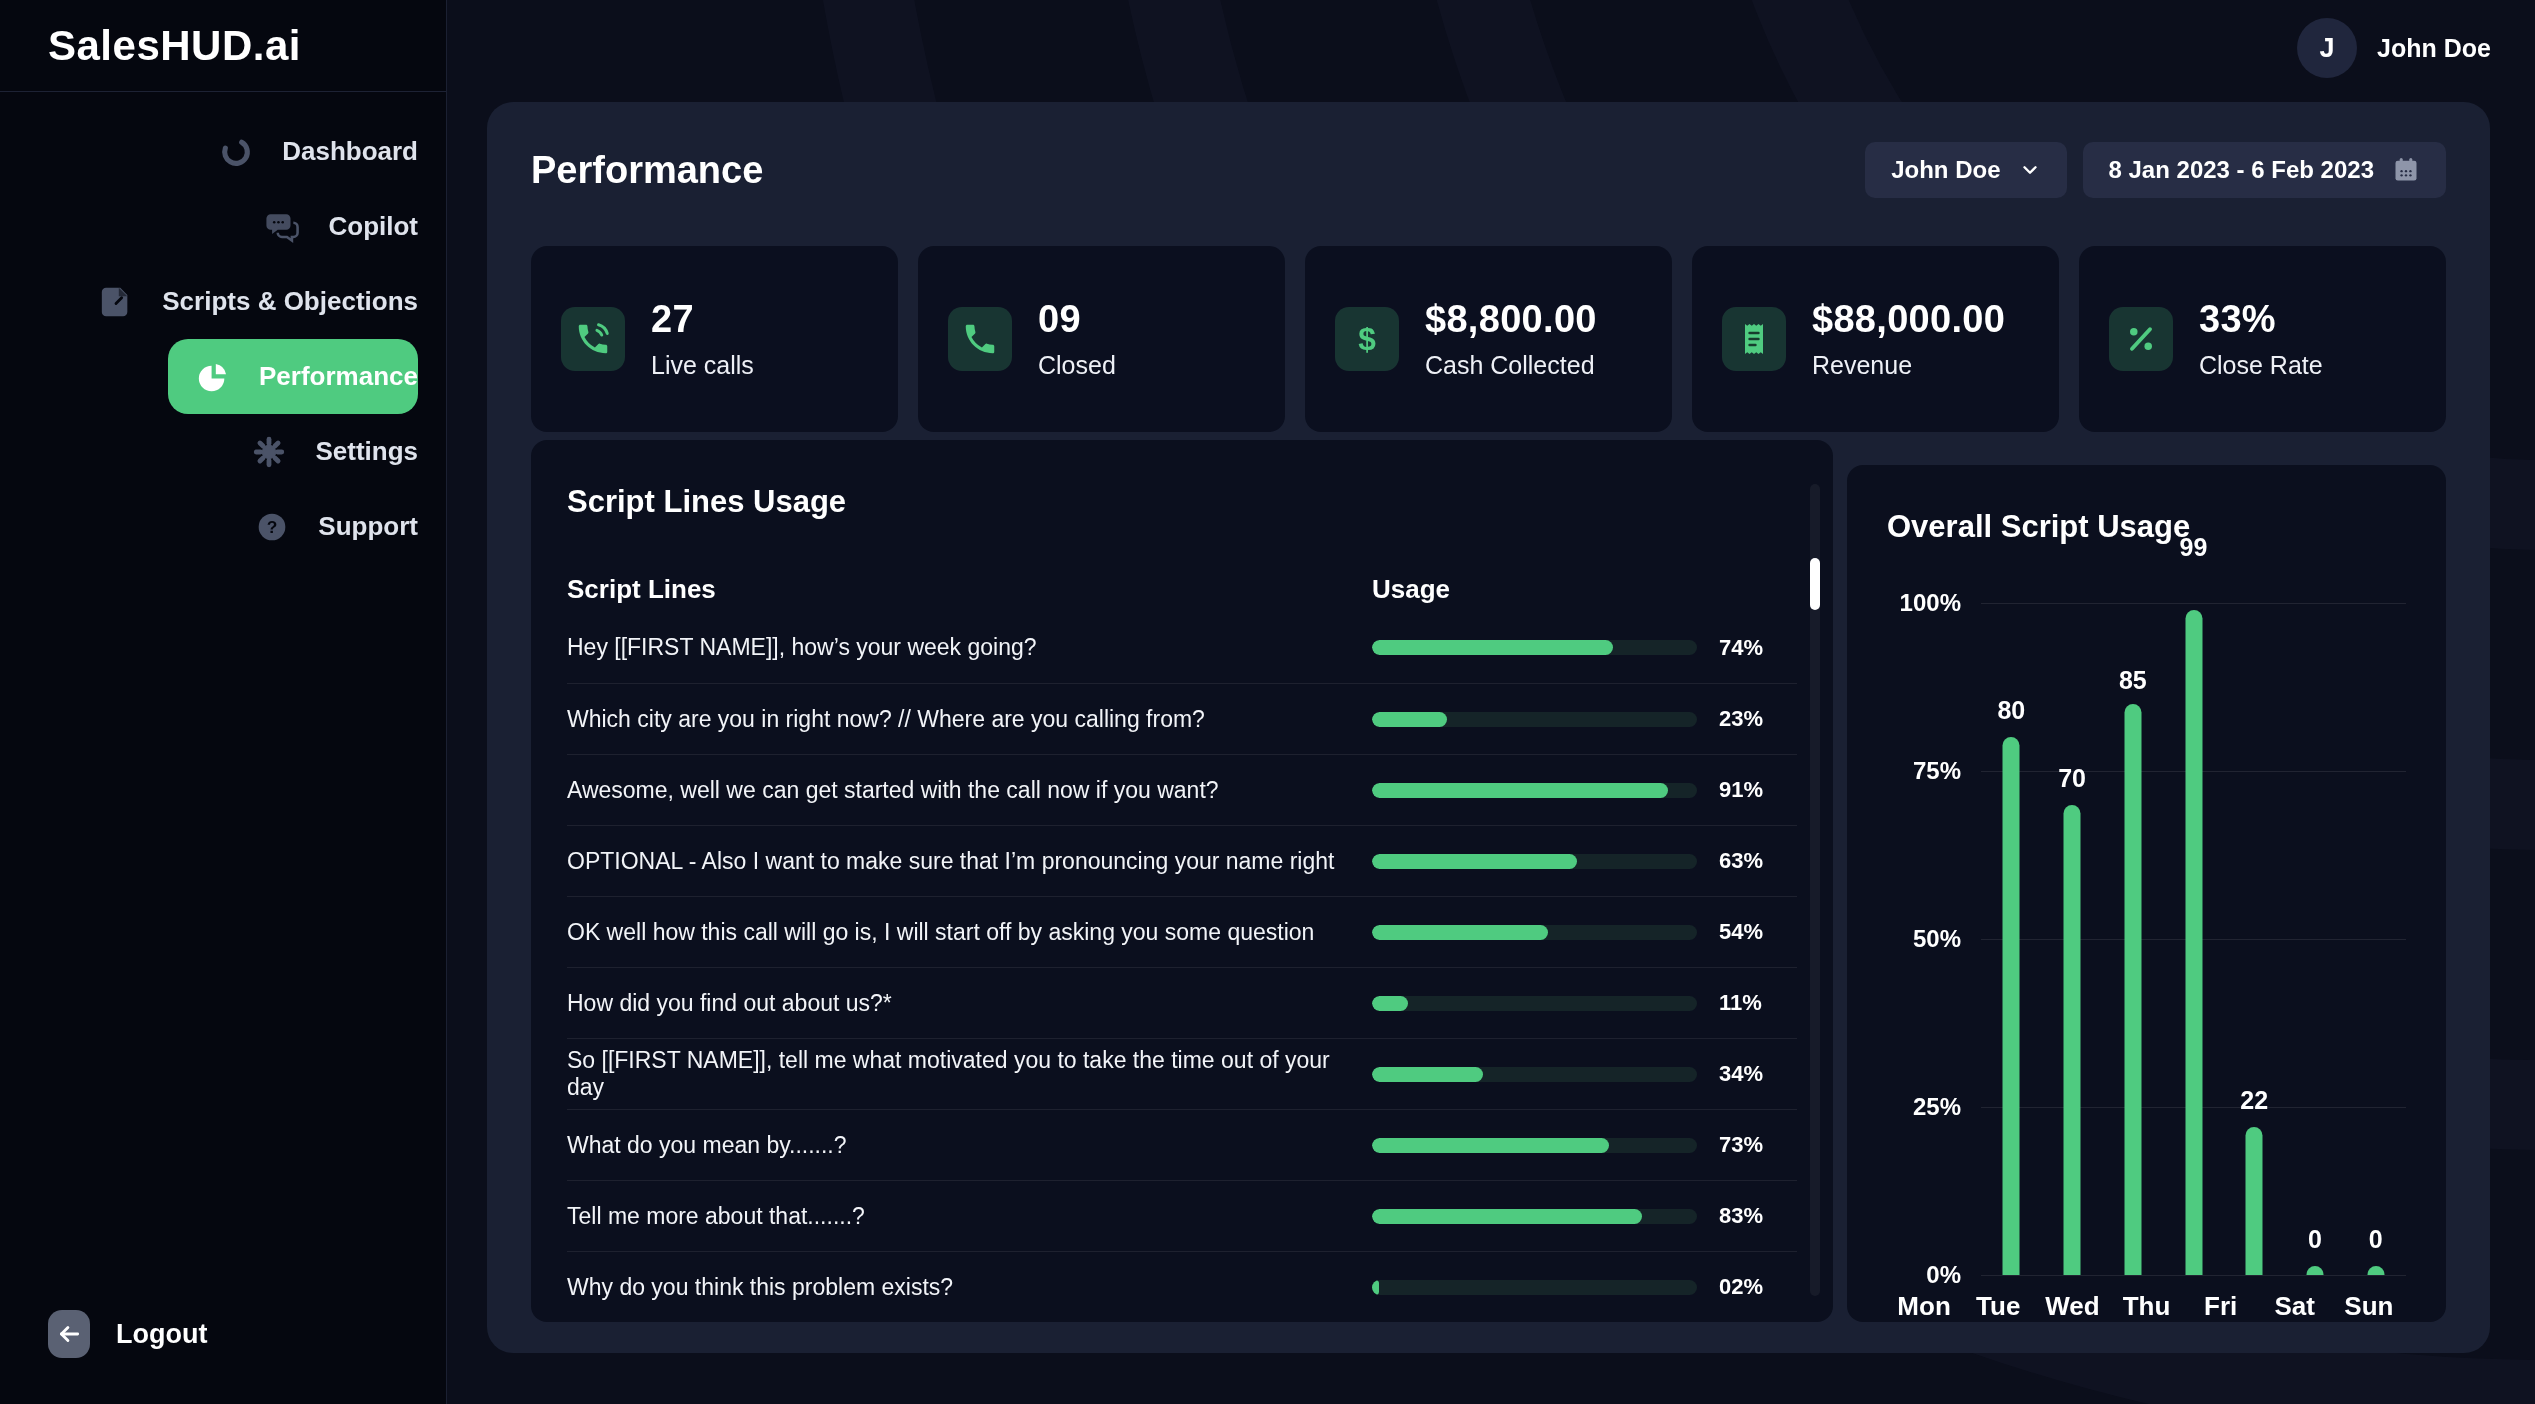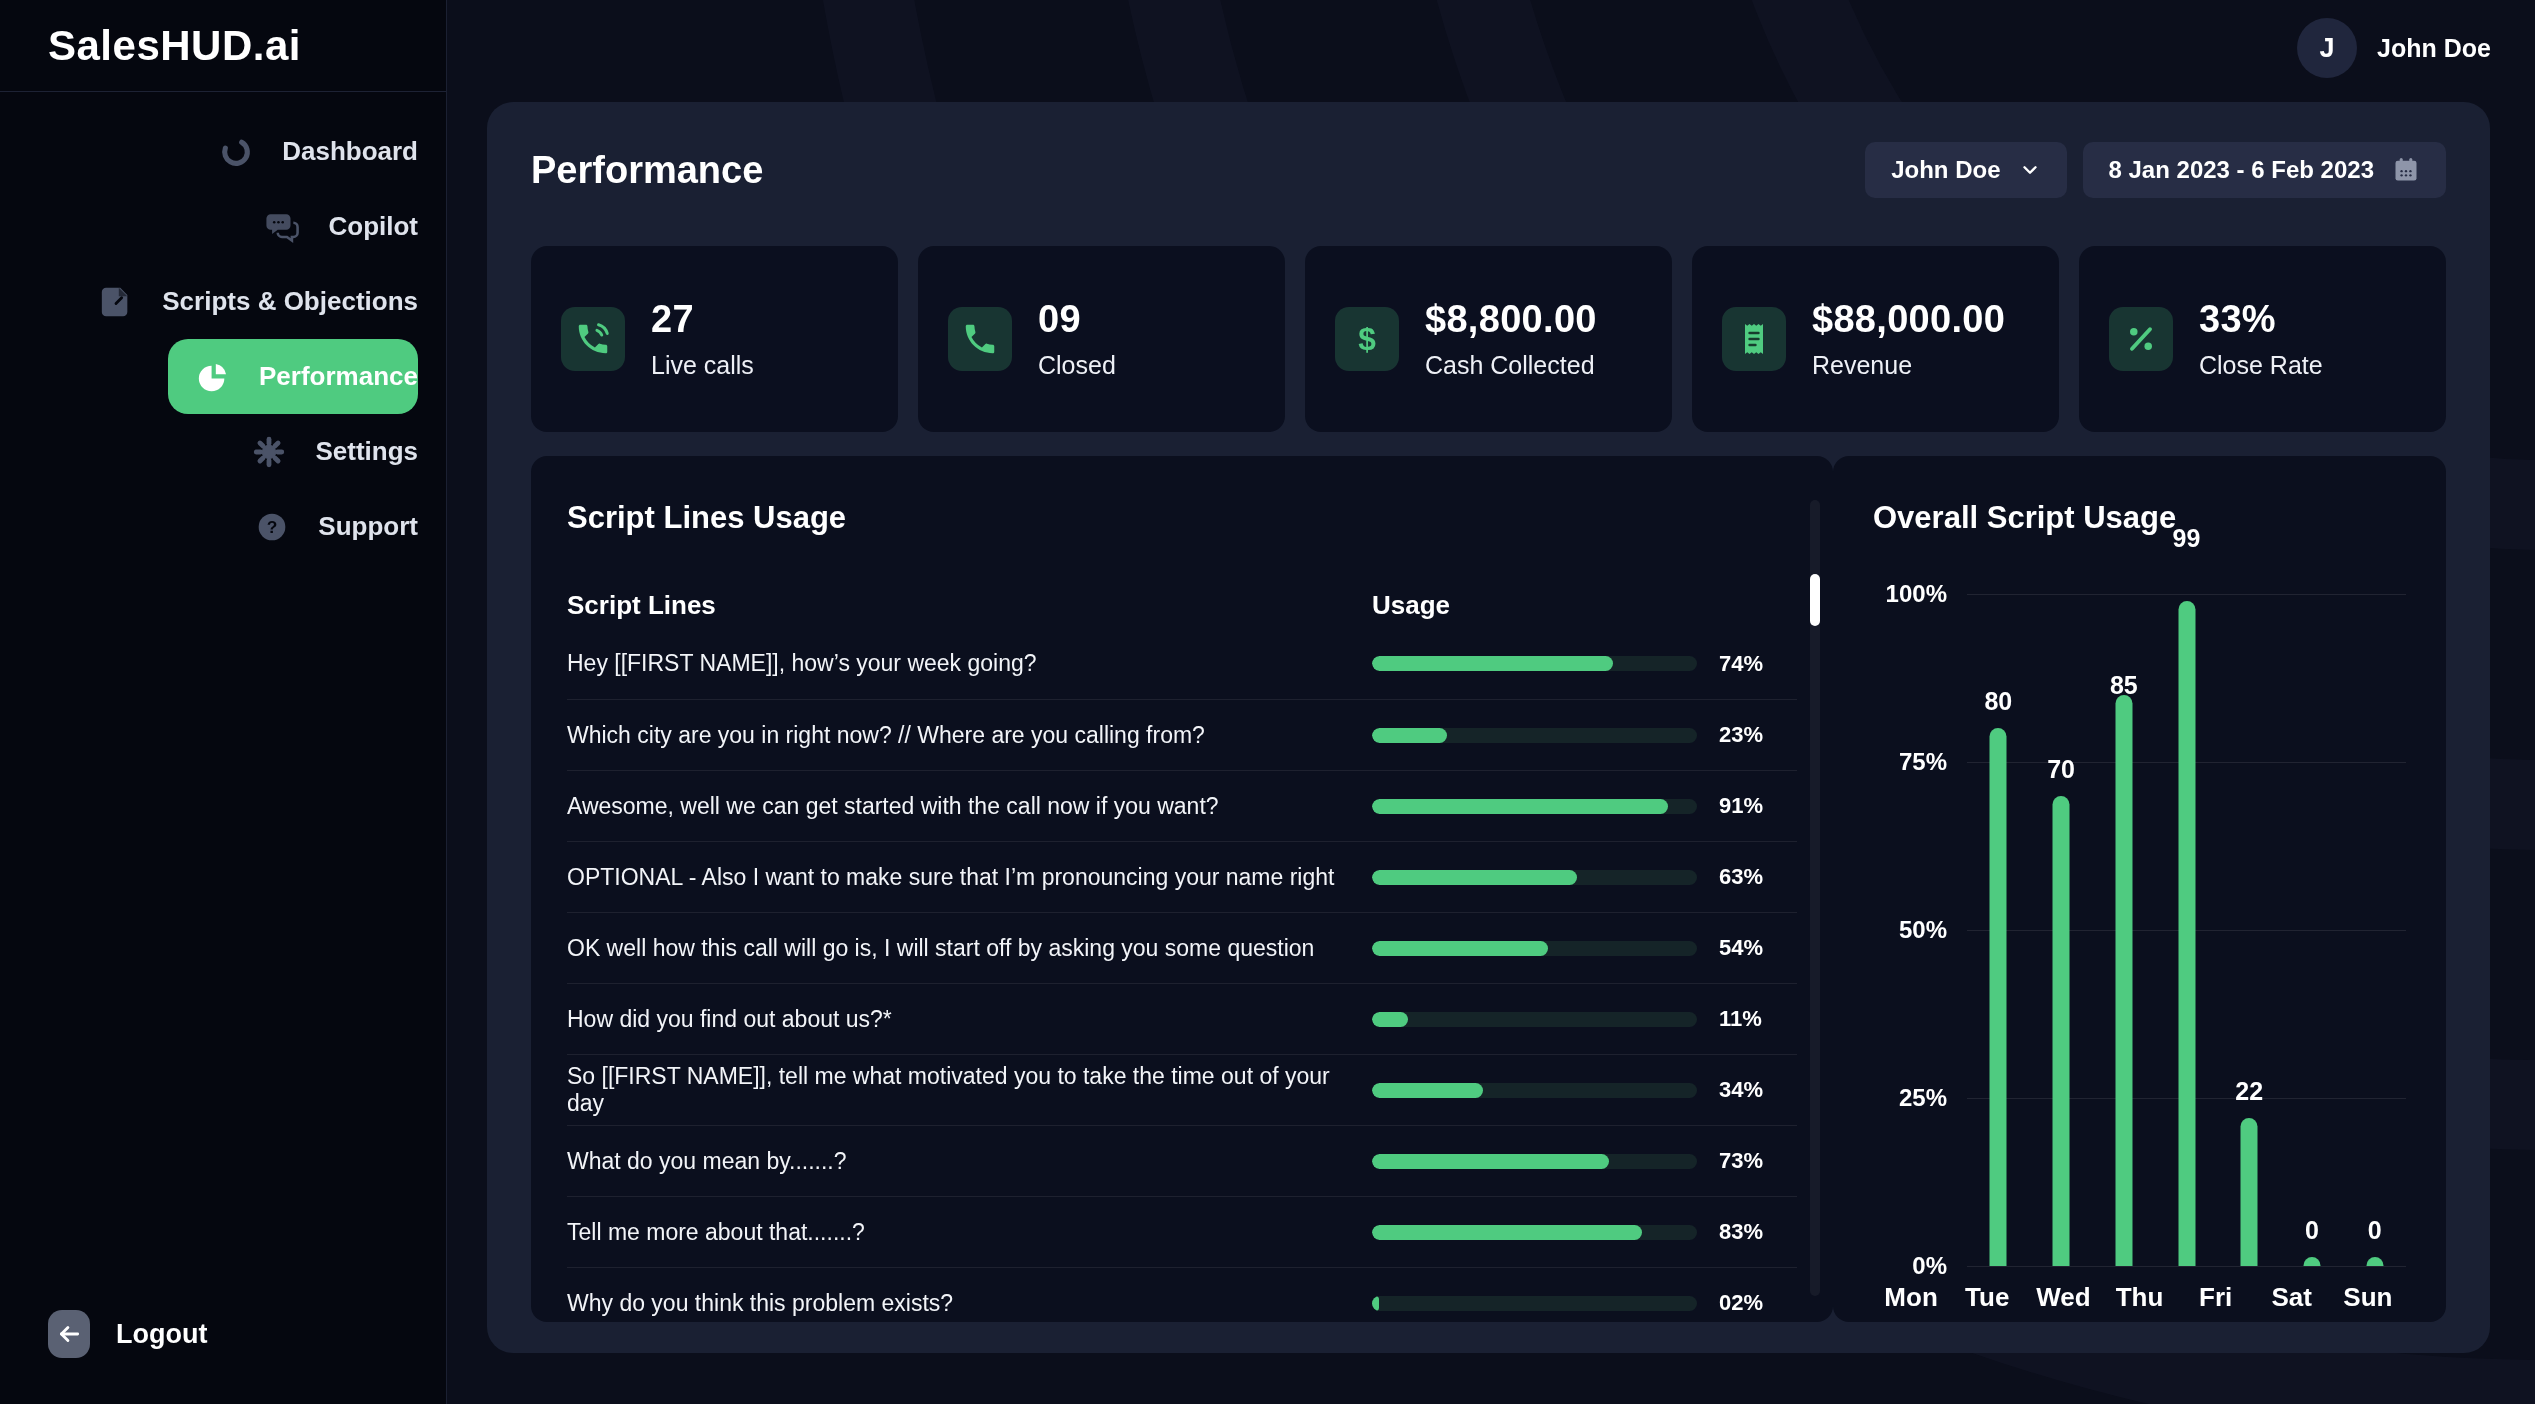--- a/index.html
+++ b/index.html
@@ -74,21 +74,21 @@
     display:flex; align-items:center; gap:26px; padding-left:30px;
   }
   .tile {
     width:64px; height:64px; border-radius:14px; background:rgba(79,203,128,0.20);
     display:flex; align-items:center; justify-content:center; flex:0 0 64px;
   }
   .card-value { font-size:38px; font-weight:700; letter-spacing:0.3px; }
   .card-label { font-size:25px; font-weight:400; color:#eef0f6; margin-top:10px; }
 
   
-  .content { display:flex; margin-top:24px; height:866px; }
+  .content { display:flex; gap:14px; margin-top:24px; height:866px;align-items:flex-end; }
   .panel { background:#0b0f1e; border-radius:16px; overflow:hidden; position:relative; }
   .table-panel { width:1302px; padding:44px 36px 0 36px; }
   .chart-panel { flex:1; padding:44px 40px 0 40px; }
   .panel-title { font-size:31px; font-weight:700; }
 
   
   .t-head { display:grid; grid-template-columns:1fr 325px 100px; align-items:center; margin-top:46px; height:46px; }
   .t-head .h { font-size:26px; font-weight:700; color:#fff; }
   .t-rows { }
   .t-row {
@@ -455,21 +455,21 @@
           <div class="bar-cols" id="bar-cols">
               <div class="bar-col">
                 <div class="bar-value" style="bottom: 550px;">80</div>
                 <div class="bar" style="height: 538px; background: rgb(79, 203, 128);"></div>
               </div>
               <div class="bar-col">
                 <div class="bar-value" style="bottom: 482px;">70</div>
                 <div class="bar" style="height: 470px; background: rgb(79, 203, 128);"></div>
               </div>
               <div class="bar-col">
-                <div class="bar-value" style="bottom: 566px;">85</div>
+                <div class="bar-value" style="bottom: 580px;">85</div>
                 <div class="bar" style="height: 571px; background: rgb(79, 203, 128);"></div>
               </div>
               <div class="bar-col">
                 <div class="bar-value" style="bottom: 713px;">99</div>
                 <div class="bar" style="height: 665px; background: rgb(79, 203, 128);"></div>
               </div>
               <div class="bar-col">
                 <div class="bar-value" style="bottom: 160px;">22</div>
                 <div class="bar" style="height: 148px; background: rgb(79, 203, 128);"></div>
               </div>

